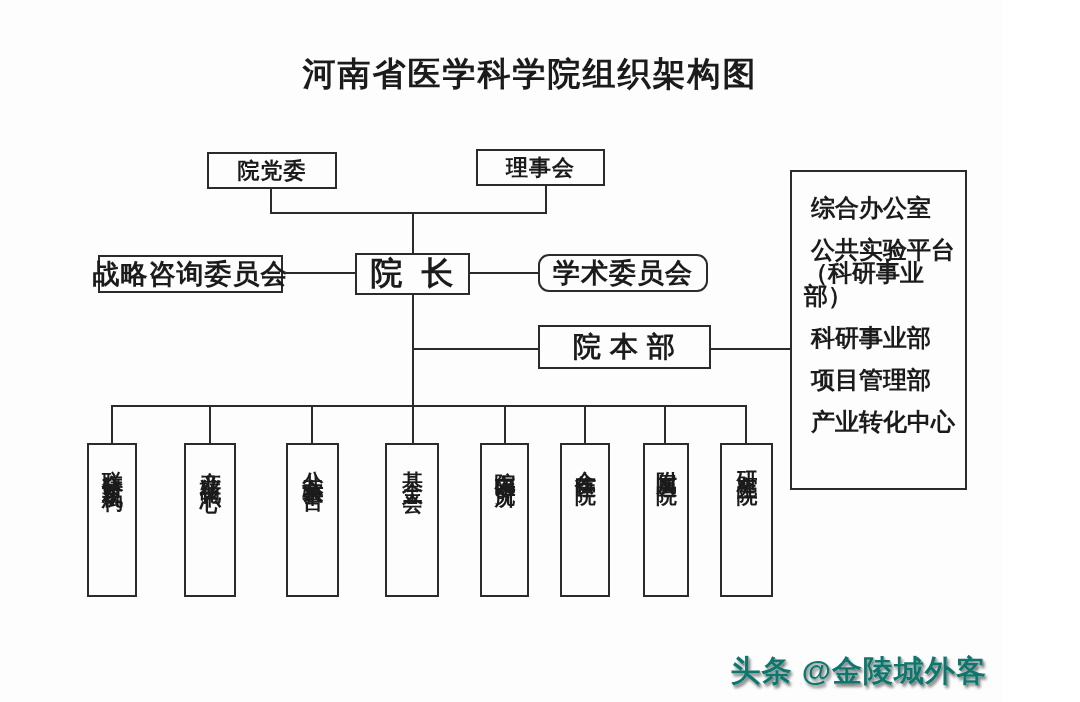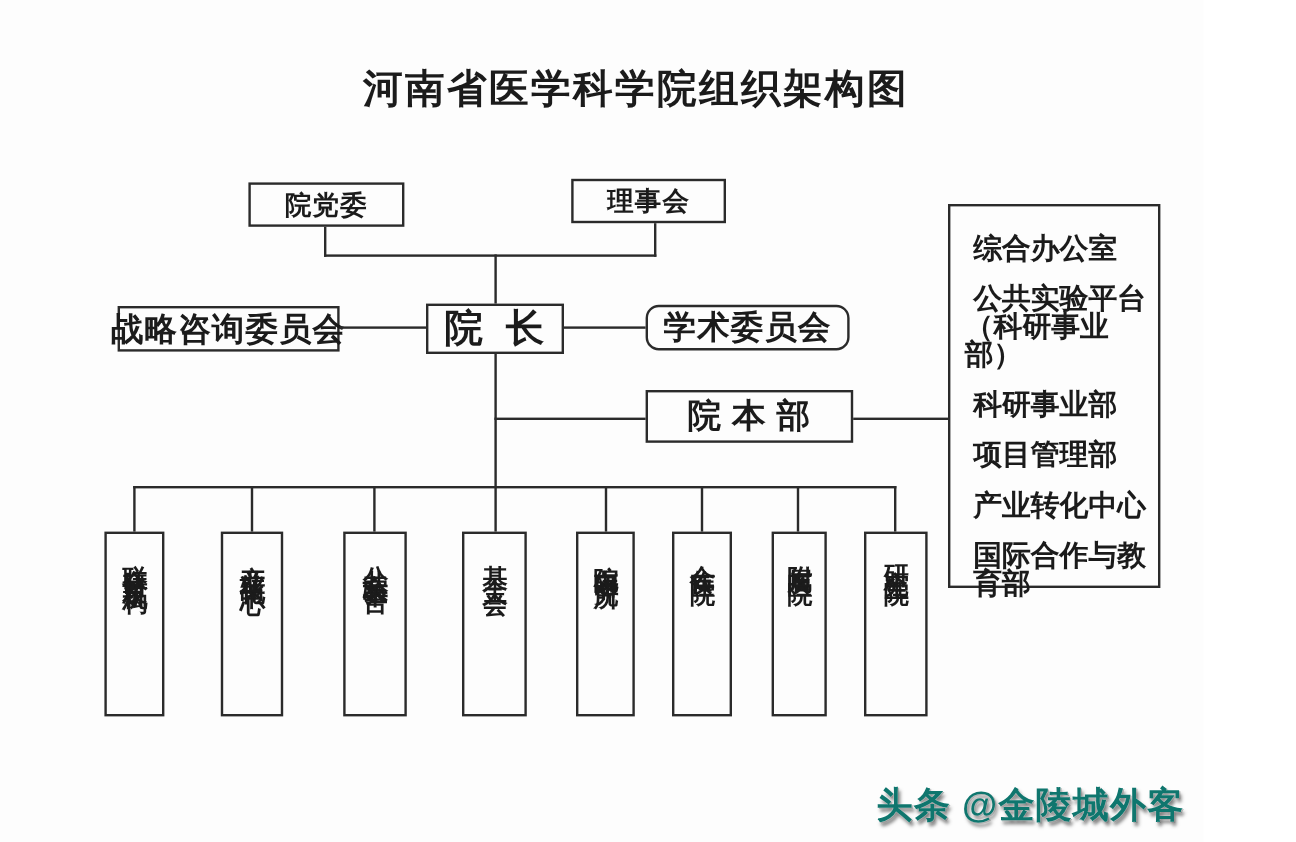--- a/index.html
+++ b/index.html
@@ -119,23 +119,20 @@
     </div>
     <div class="dept">
       <div>科研事业部</div>
     </div>
     <div class="dept">
       <div>项目管理部</div>
     </div>
     <div class="dept">
       <div>产业转化中心</div>
     </div>
-    <div class="dept">
-      <div>国际合作与教育部</div>
-    </div>
   </div>
 
   <div class="box vbox" style="left:87px;top:443px;width:50px;height:154px;">
     <span>联合研发机构</span>
   </div>
   <div class="box vbox" style="left:184px;top:443px;width:52px;height:154px;">
     <span>产业转化中心</span>
   </div>
   <div class="box vbox" style="left:286px;top:443px;width:53px;height:154px;">
     <span>公共实验平台</span>

